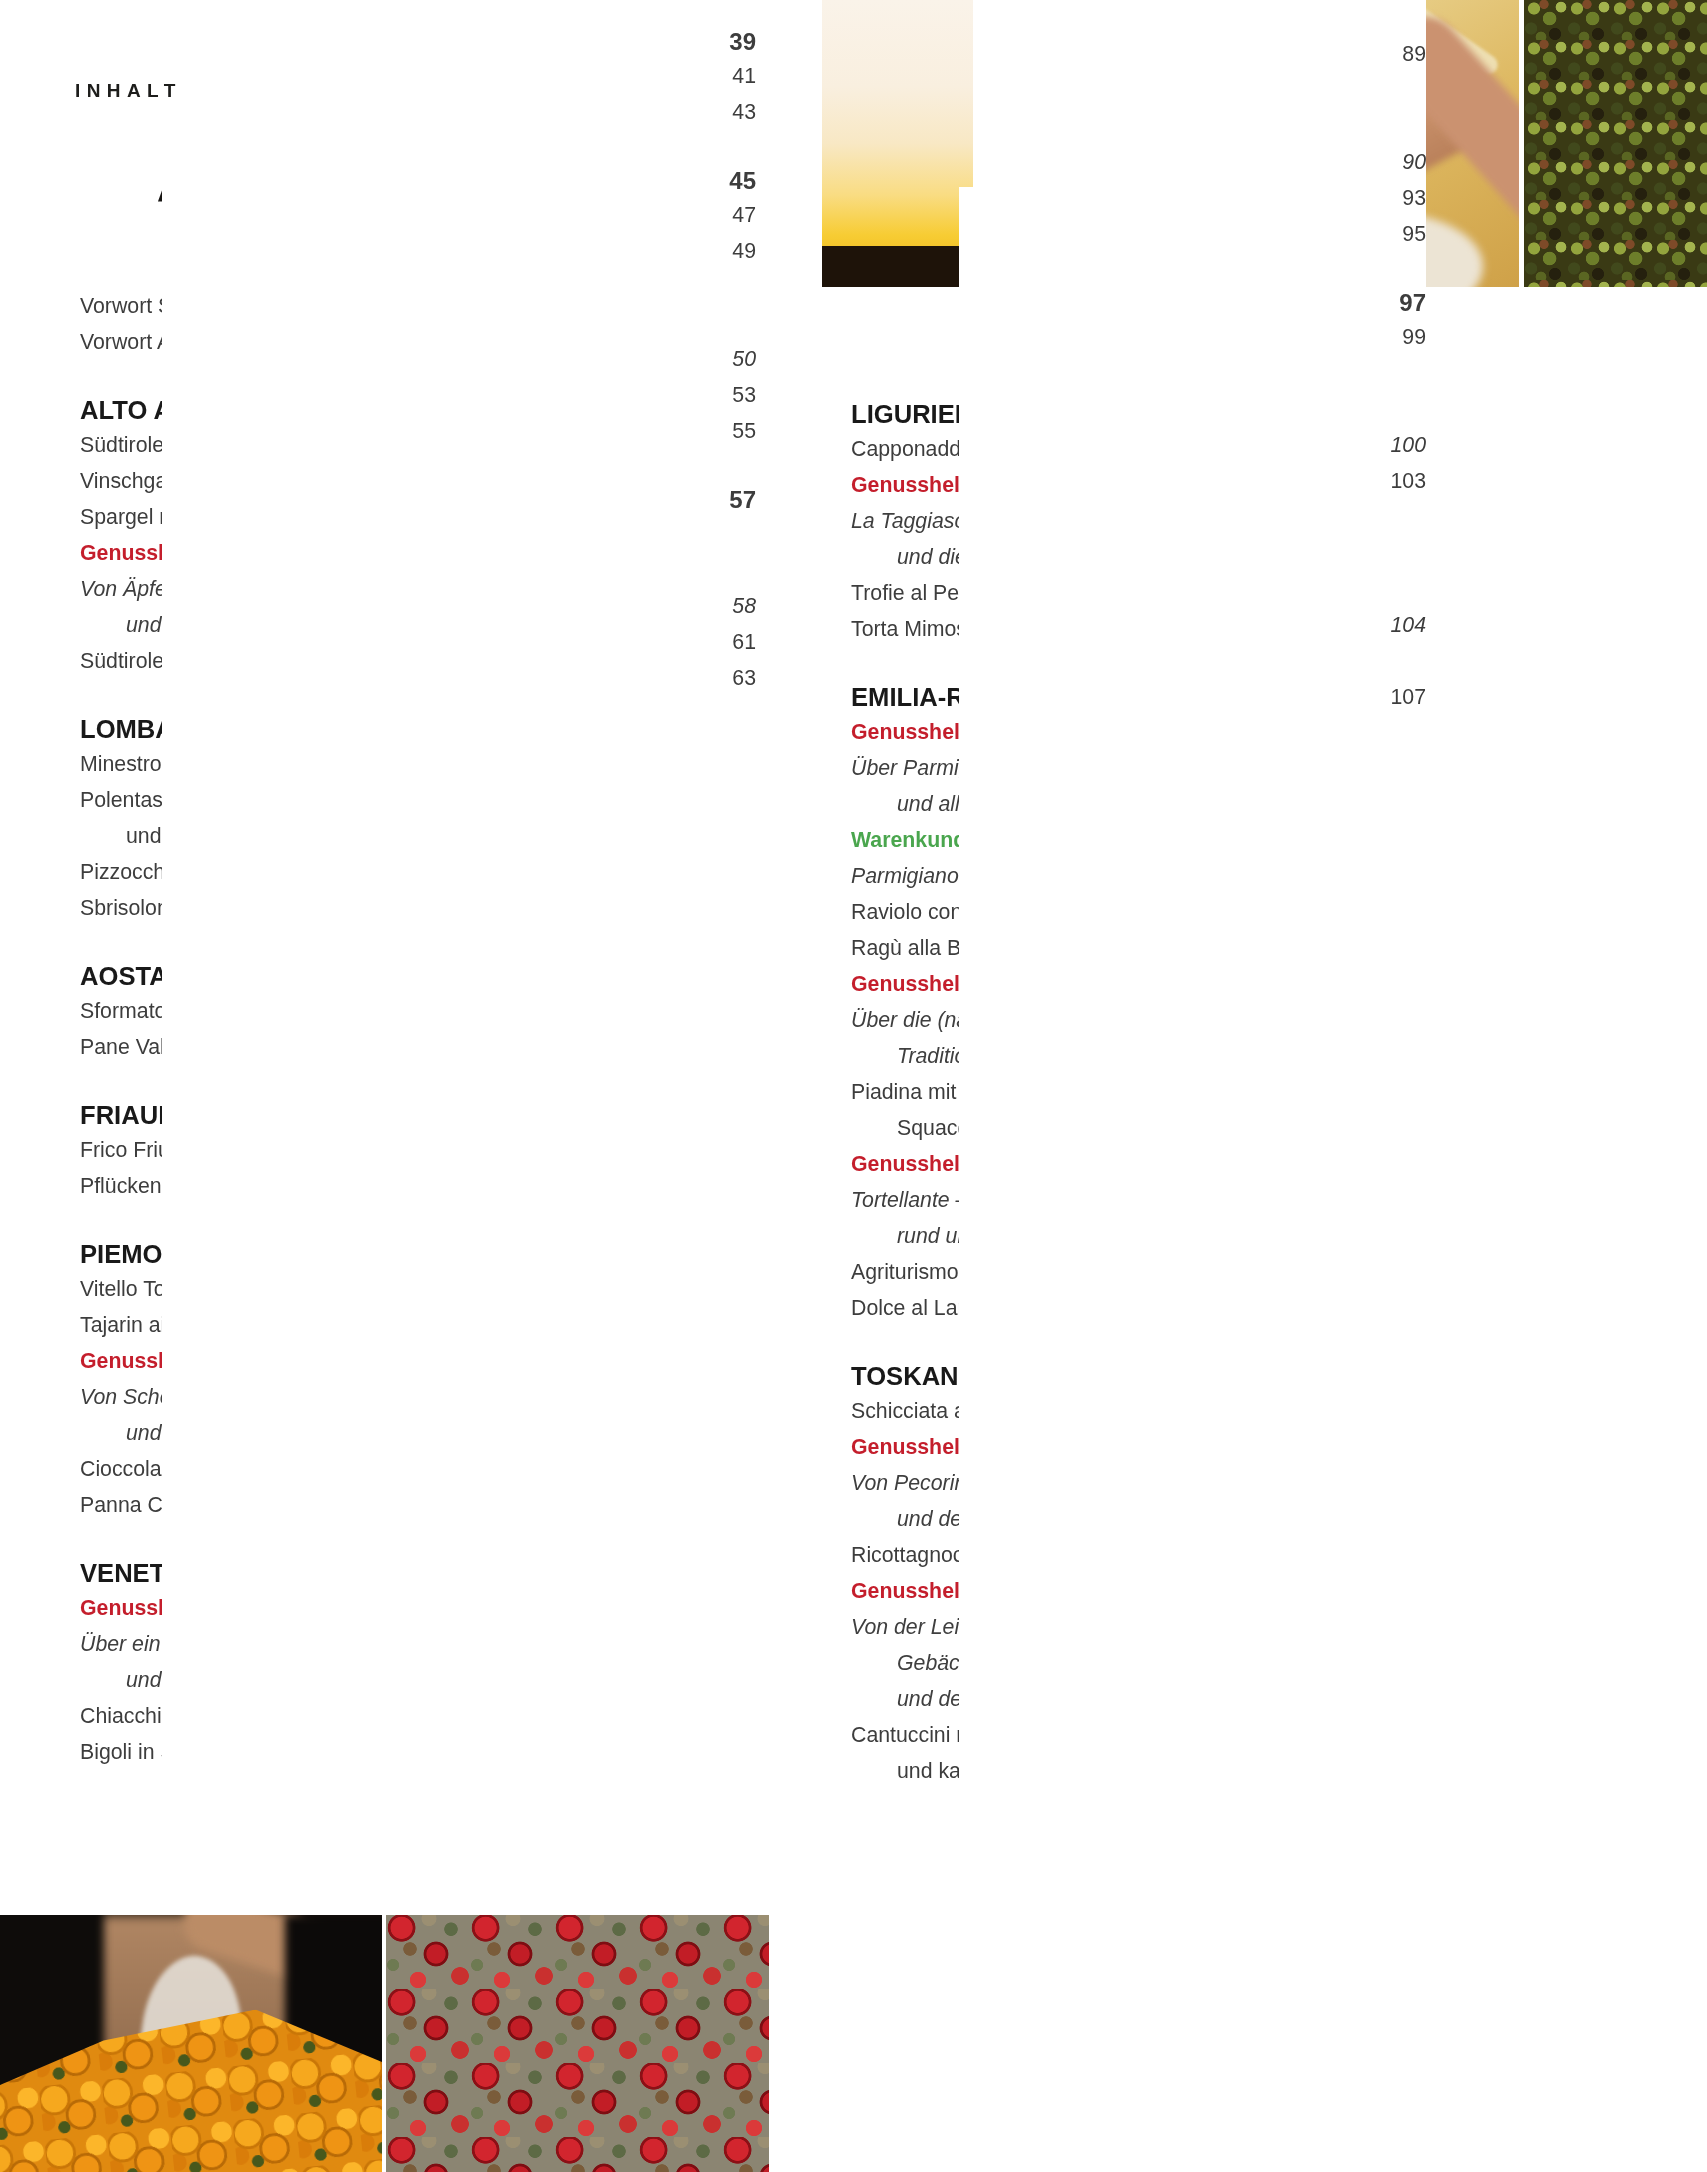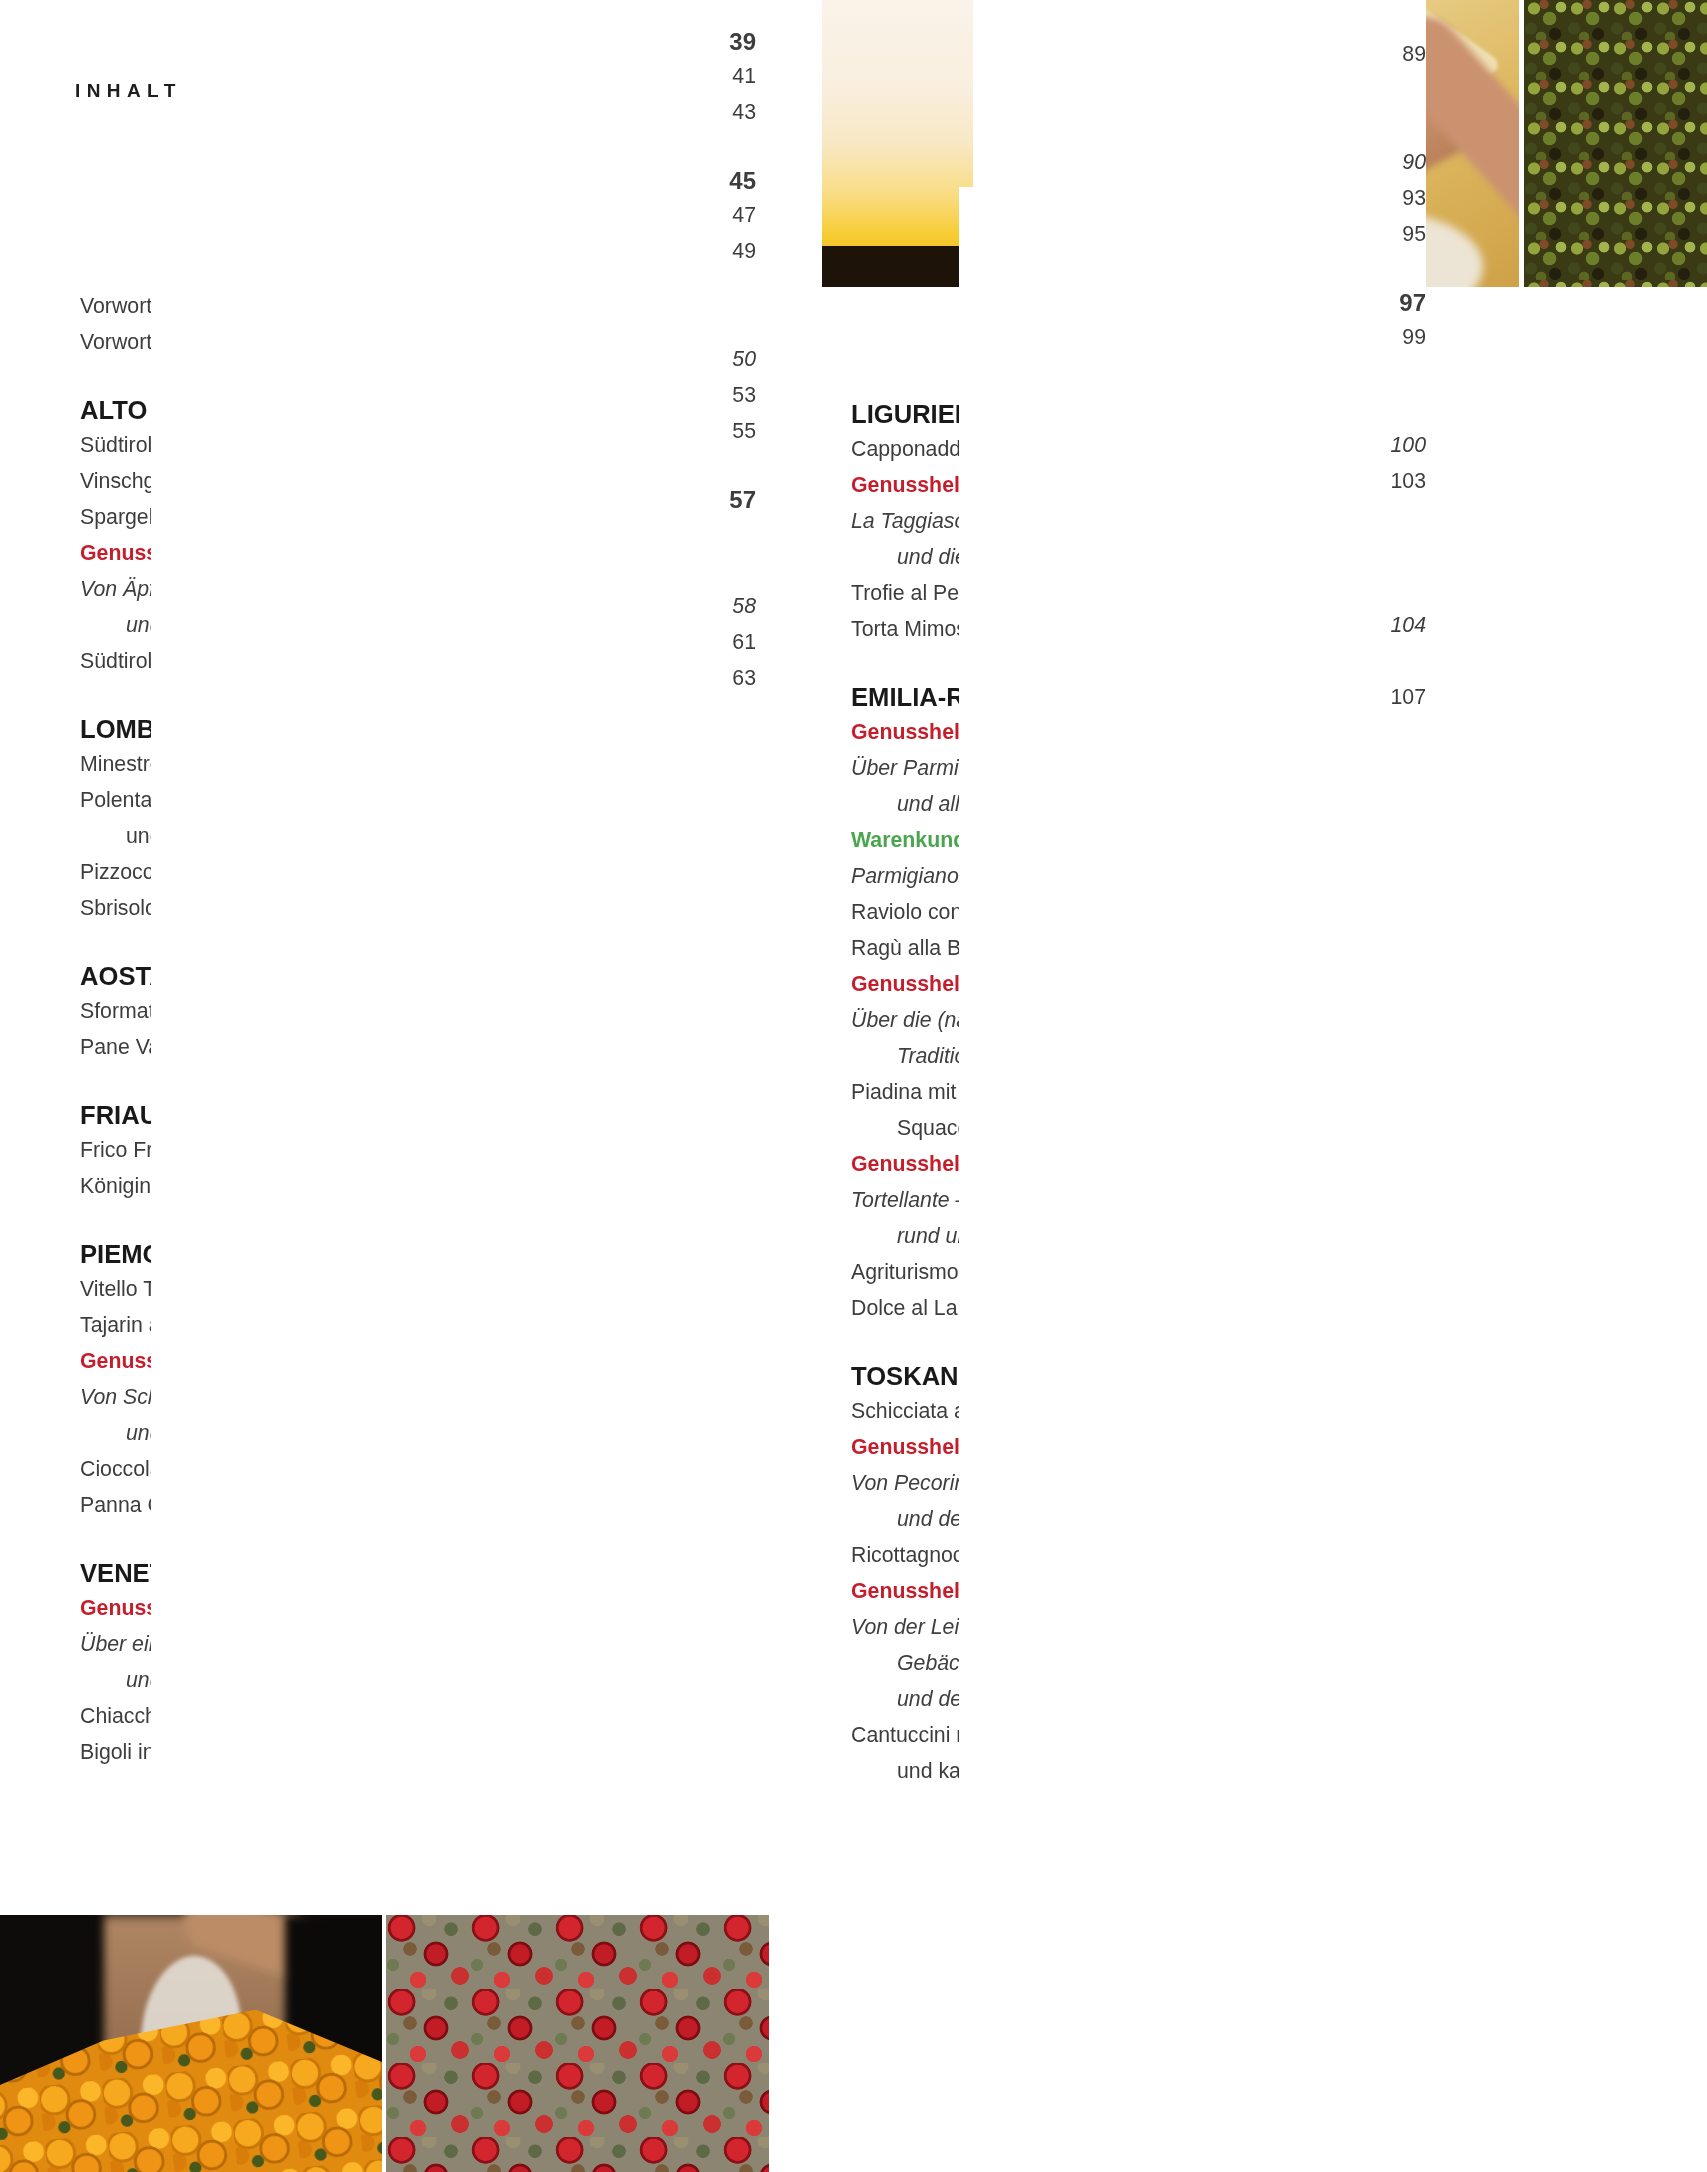--- a/index.html
+++ b/index.html
@@ -230,21 +230,21 @@
       </div>
       <div class="row header">
         <span class="label">FRIAUL-JULISCH VENETIEN</span>
         <span class="page">39</span>
       </div>
       <div class="row entry">
         <span class="label">Frico Friulano</span>
         <span class="page">41</span>
       </div>
       <div class="row entry">
-        <span class="label">Königin</span>
+        <span class="label">Pflücken</span>
         <span class="page">43</span>
       </div>
       <div class="row header">
         <span class="label">PIEMONT</span>
         <span class="page">45</span>
       </div>
       <div class="row entry">
         <span class="label">Vitello Tonnato</span>
         <span class="page">47</span>
       </div>

